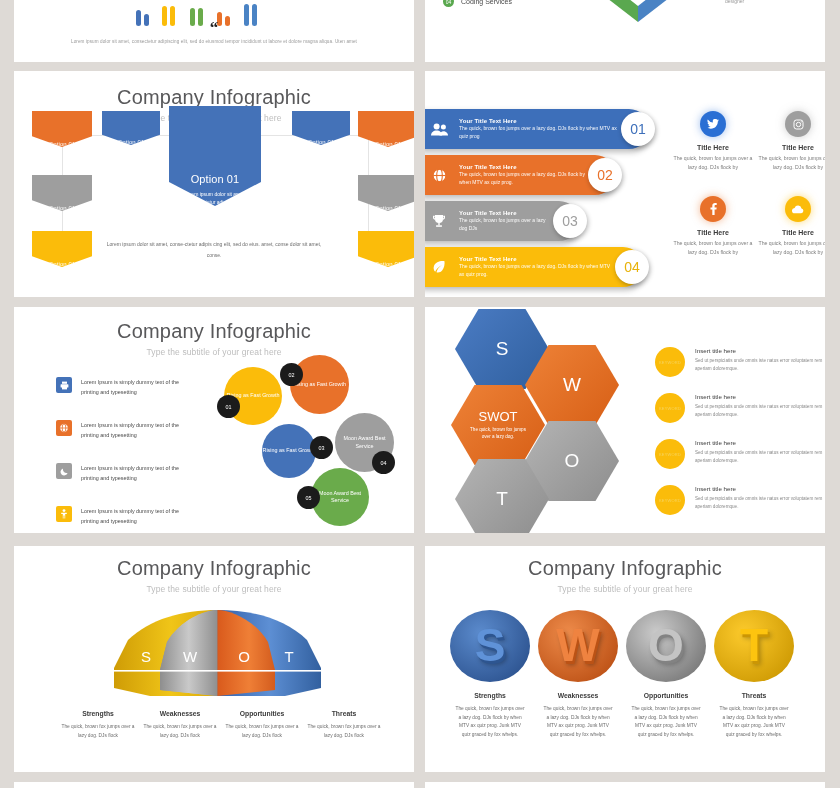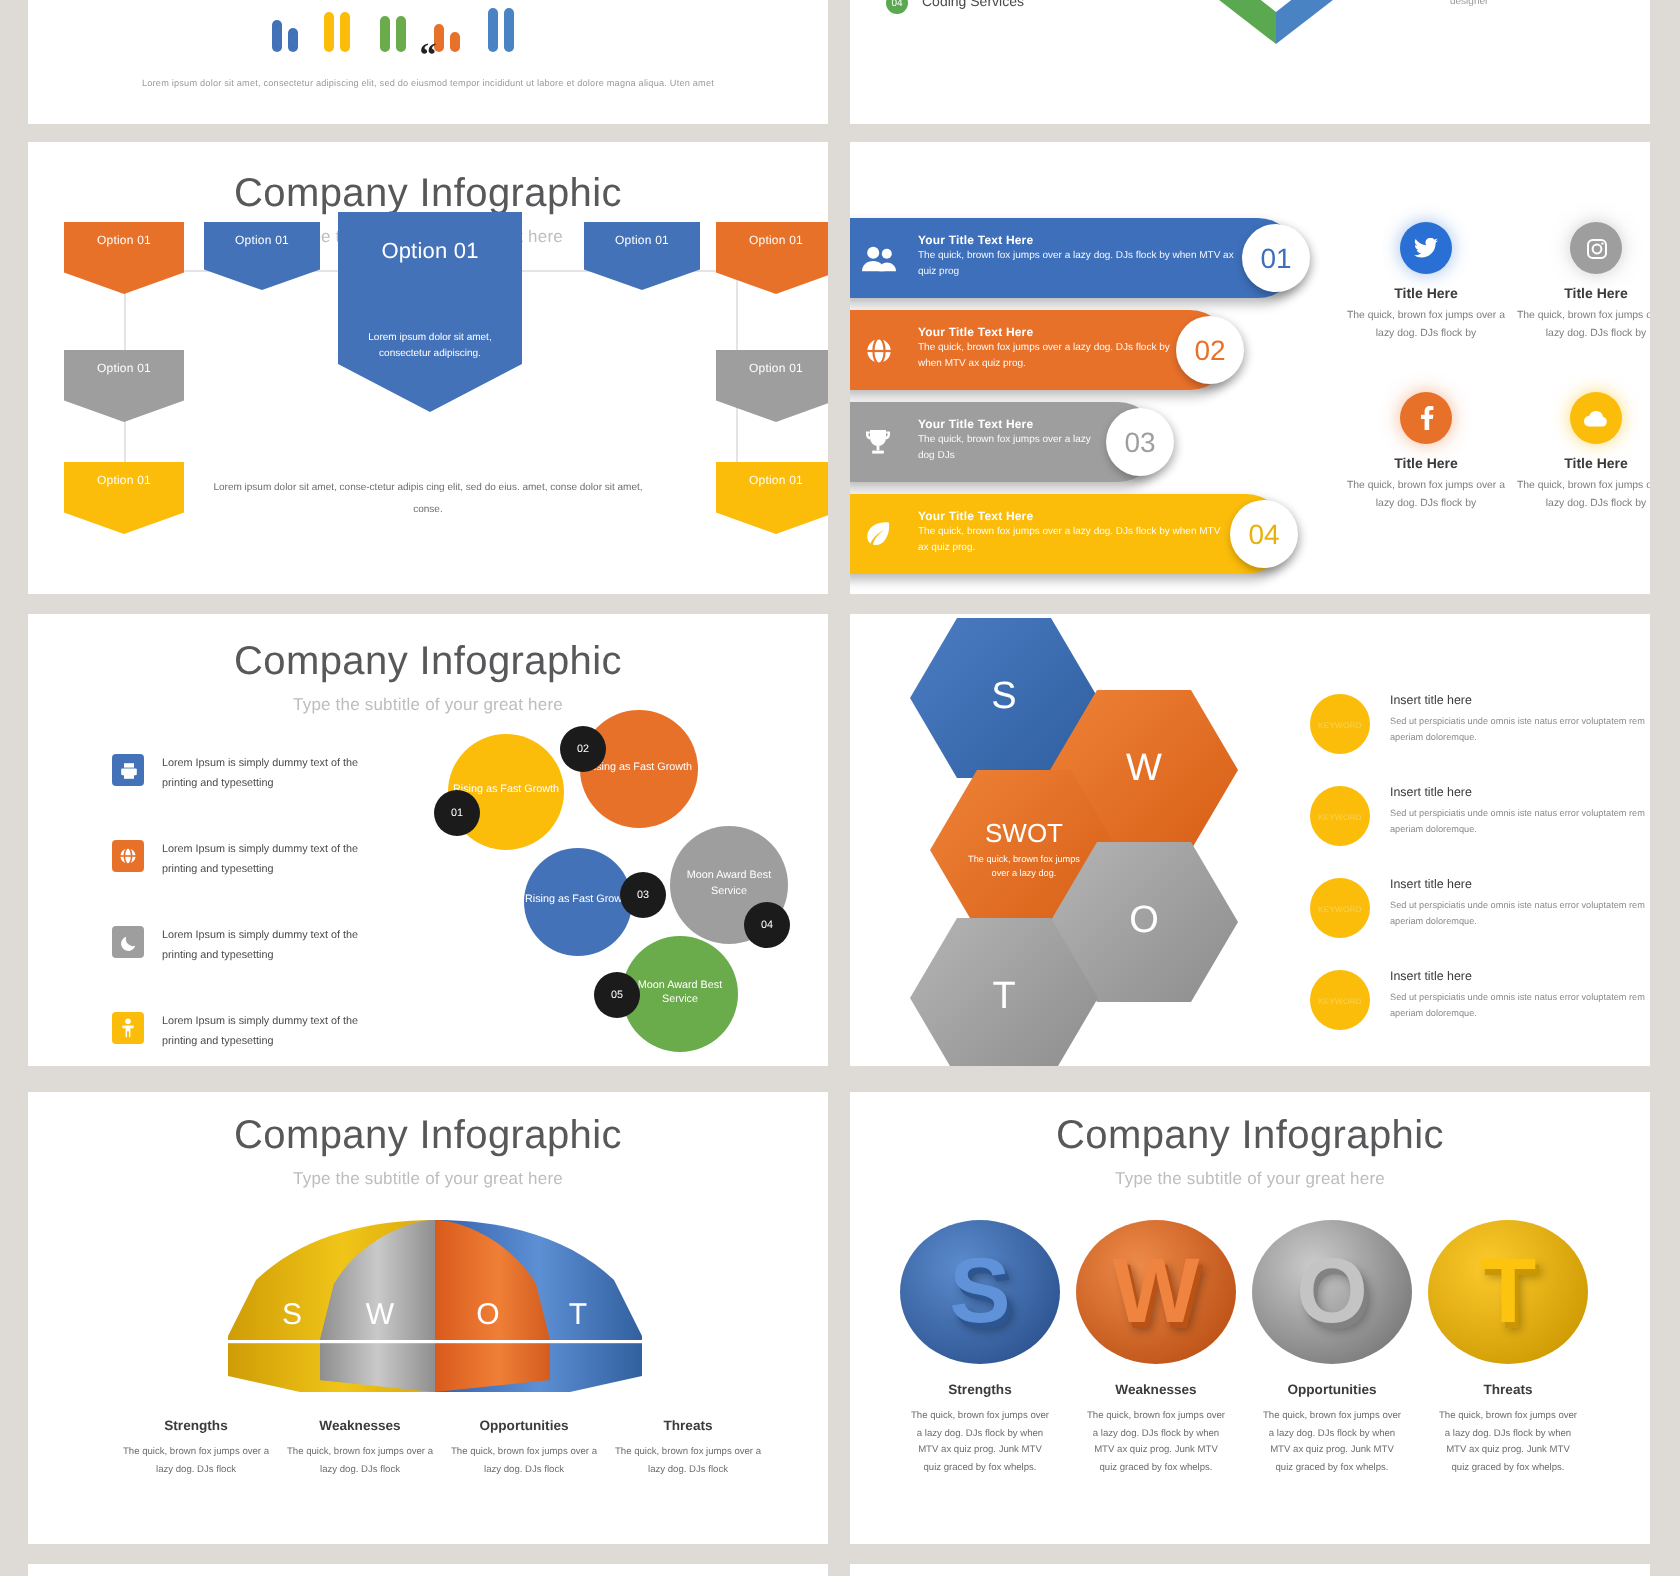--- a/index.html
+++ b/index.html
@@ -47,21 +47,21 @@
   }
   .svc-label{font-size:7px;color:#4a4a4a;}
   .shield{position:absolute;}
   .desig{position:absolute;font-size:5px;color:#9a9a9a;}
 
   
   #s-r1a{left:14px;top:71px;width:400px;height:226px;}
   .flow-line{position:absolute;background:#e4e4e4;}
   .tag{
     position:absolute;color:#fff;text-align:center;
-    display:flex;flex-direction:column;align-items:center;justify-content:flex-start;gap:28px;
+    display:flex;flex-direction:column;align-items:center;justify-content:flex-end;
   }
   .tag .t-lbl{font-size:6px;padding-top:7px;letter-spacing:.1px;}
   .tag.big .t-lbl{font-size:11px;padding-top:14px;font-weight:400;}
   .tag .t-body{font-size:5px;line-height:1.6;margin-top:5px;width:74%;}
   .main-title{
     position:absolute;left:0;right:0;text-align:center;
     color:#4472b8;font-size:12.5px;letter-spacing:.2px;
   }
   .main-body{
     position:absolute;left:92px;right:92px;text-align:center;
@@ -429,21 +429,21 @@
 
   <div class="slide" id="s-r2b">
     <div class="wm" style="left:258px;top:6px;"></div>
 
     <div class="hex" style="left:30px;top:2px;width:94px;height:80px;background:linear-gradient(135deg,#4b7cc4,#2f5f9e);">
       <div class="h-l">S</div>
     </div>
     <div class="hex" style="left:100px;top:38px;width:94px;height:80px;background:linear-gradient(135deg,#ee8237,#d75f16);">
       <div class="h-l">W</div>
     </div>
-    <div class="hex" style="left:40px;top:78px;width:94px;height:80px;background:linear-gradient(135deg,#ee8237,#d75f16);">
+    <div class="hex" style="left:26px;top:78px;width:94px;height:80px;background:linear-gradient(135deg,#ee8237,#d75f16);">
       <div class="h-s">SWOT</div>
       <div class="h-p">The quick, brown fox jumps over a lazy dog.</div>
     </div>
     <div class="hex" style="left:100px;top:114px;width:94px;height:80px;background:linear-gradient(135deg,#b4b4b4,#8d8d8d);">
       <div class="h-l">O</div>
     </div>
     <div class="hex" style="left:30px;top:152px;width:94px;height:80px;background:linear-gradient(135deg,#b4b4b4,#8d8d8d);">
       <div class="h-l">T</div>
     </div>
 

